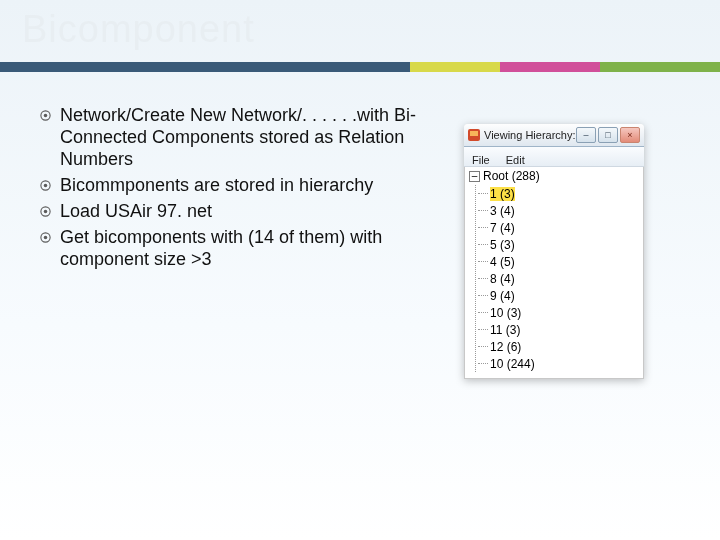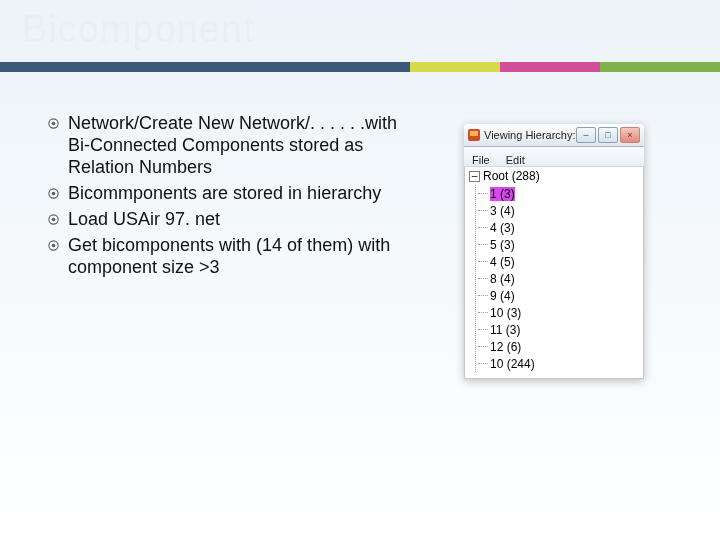--- a/index.html
+++ b/index.html
@@ -5,41 +5,41 @@
   html,body{margin:0;padding:0;width:720px;height:540px;font-family:Arial,Helvetica,sans-serif;overflow:hidden}
   body{background:linear-gradient(to bottom,#ecf3f8 0%,#f7fbfe 60%,#ffffff 100%)}
   .slide{position:relative;width:720px;height:540px;box-sizing:border-box}
   .title{position:absolute;left:22px;top:8px;font-size:38px;font-weight:400;color:#e8eef2;letter-spacing:1px}
   .accent-bar{position:absolute;left:0;top:62px;width:720px;height:10px;background:#3a5a78}
   .accent-bar .seg{position:absolute;top:0;height:10px}
   .seg.a{left:410px;width:90px;background:#d8d94a}
   .seg.b{left:500px;width:100px;background:#d14f9a}
   .seg.c{left:600px;width:120px;background:#7fb24a}
   .content{position:absolute;left:28px;top:96px;width:410px}
-  .bullets{list-style:none;margin:16px;padding:0}
+  .bullets{list-style:none;margin:8px;padding:0}
   .bullets li{display:flex;align-items:flex-start;font-size:18px;line-height:22px;color:#111;margin-bottom:4px}
   .bullets li .m{flex:0 0 18px;height:16px;margin-top:3px;margin-right:6px;display:flex;align-items:center;justify-content:center}
   .bullets li .m svg{width:11px;height:11px}
   .panel{position:absolute;left:464px;top:124px;width:180px;box-sizing:border-box;box-shadow:0 2px 8px rgba(0,0,0,0.25);background:#f5f5f5;border-radius:4px 4px 0 0;overflow:hidden}
   .panel-chrome{height:22px;background:linear-gradient(to bottom,#fefefe,#dfe7ef);border-bottom:1px solid #9fb4c8;display:flex;align-items:center;font-size:11px;color:#222;padding:0 4px;position:relative}
   .panel-chrome .ic{width:12px;height:12px;background:#d24a2a;border-radius:2px;margin-right:4px;position:relative}
   .panel-chrome .ic::after{content:"";position:absolute;inset:2px 2px 5px 2px;background:#f7b55a}
   .panel-chrome .ttl{flex:1;white-space:nowrap;overflow:hidden}
   .winbtns{display:flex;gap:2px}
   .winbtn{width:18px;height:14px;border:1px solid #8aa0b4;border-radius:2px;background:linear-gradient(to bottom,#f4f8fb,#d6e2ec);display:flex;align-items:center;justify-content:center;font-size:9px;line-height:1;color:#345}
   .winbtn.close{background:linear-gradient(to bottom,#f5c7bf,#e38b78);color:#7a2a1a;border-color:#c9846f}
   .menubar{height:19px;background:linear-gradient(to bottom,#fafcfe,#e7eef5);border-bottom:1px solid #cfd8e1;display:flex;align-items:flex-end;font-size:11px;color:#222}
   .menubar span{padding:0 8px}
   .tree{background:#ffffff;border:1px solid #c8c8c8;border-top:none;padding:2px 4px 6px 4px;font-size:12px;color:#000}
   .tree .root{display:flex;align-items:center;gap:3px;margin-bottom:2px}
   .tree .root .box{width:9px;height:9px;border:1px solid #7a7a7a;display:flex;align-items:center;justify-content:center;font-size:10px;line-height:1;background:#fff}
   .tree .kids{margin-left:6px;border-left:1px dotted #9a9a9a;padding-left:2px}
   .tree .child{display:flex;align-items:center;height:17px;font-size:12px}
   .tree .child::before{content:"";display:inline-block;width:10px;border-top:1px dotted #9a9a9a;margin-right:2px}
-  .tree .child.sel span{background:#d946ef}
+  .tree .child.sel span{background:#fde047}
 </style>
 </head>
 <body>
 
 <div class="slide">
   <div class="title">Bicomponent</div>
   <div class="accent-bar">
     <div class="seg a"></div>
     <div class="seg b"></div>
     <div class="seg c"></div>
@@ -106,21 +106,21 @@
         <span>Root (288)</span>
       </div>
       <div class="kids" id="kids">
           <div class="child sel">
             <span>1 (3)</span>
           </div>
           <div class="child">
             <span>3 (4)</span>
           </div>
           <div class="child">
-            <span>4 (3)</span>
+            <span>7 (4)</span>
           </div>
           <div class="child">
             <span>5 (3)</span>
           </div>
           <div class="child">
             <span>4 (5)</span>
           </div>
           <div class="child">
             <span>8 (4)</span>
           </div>

